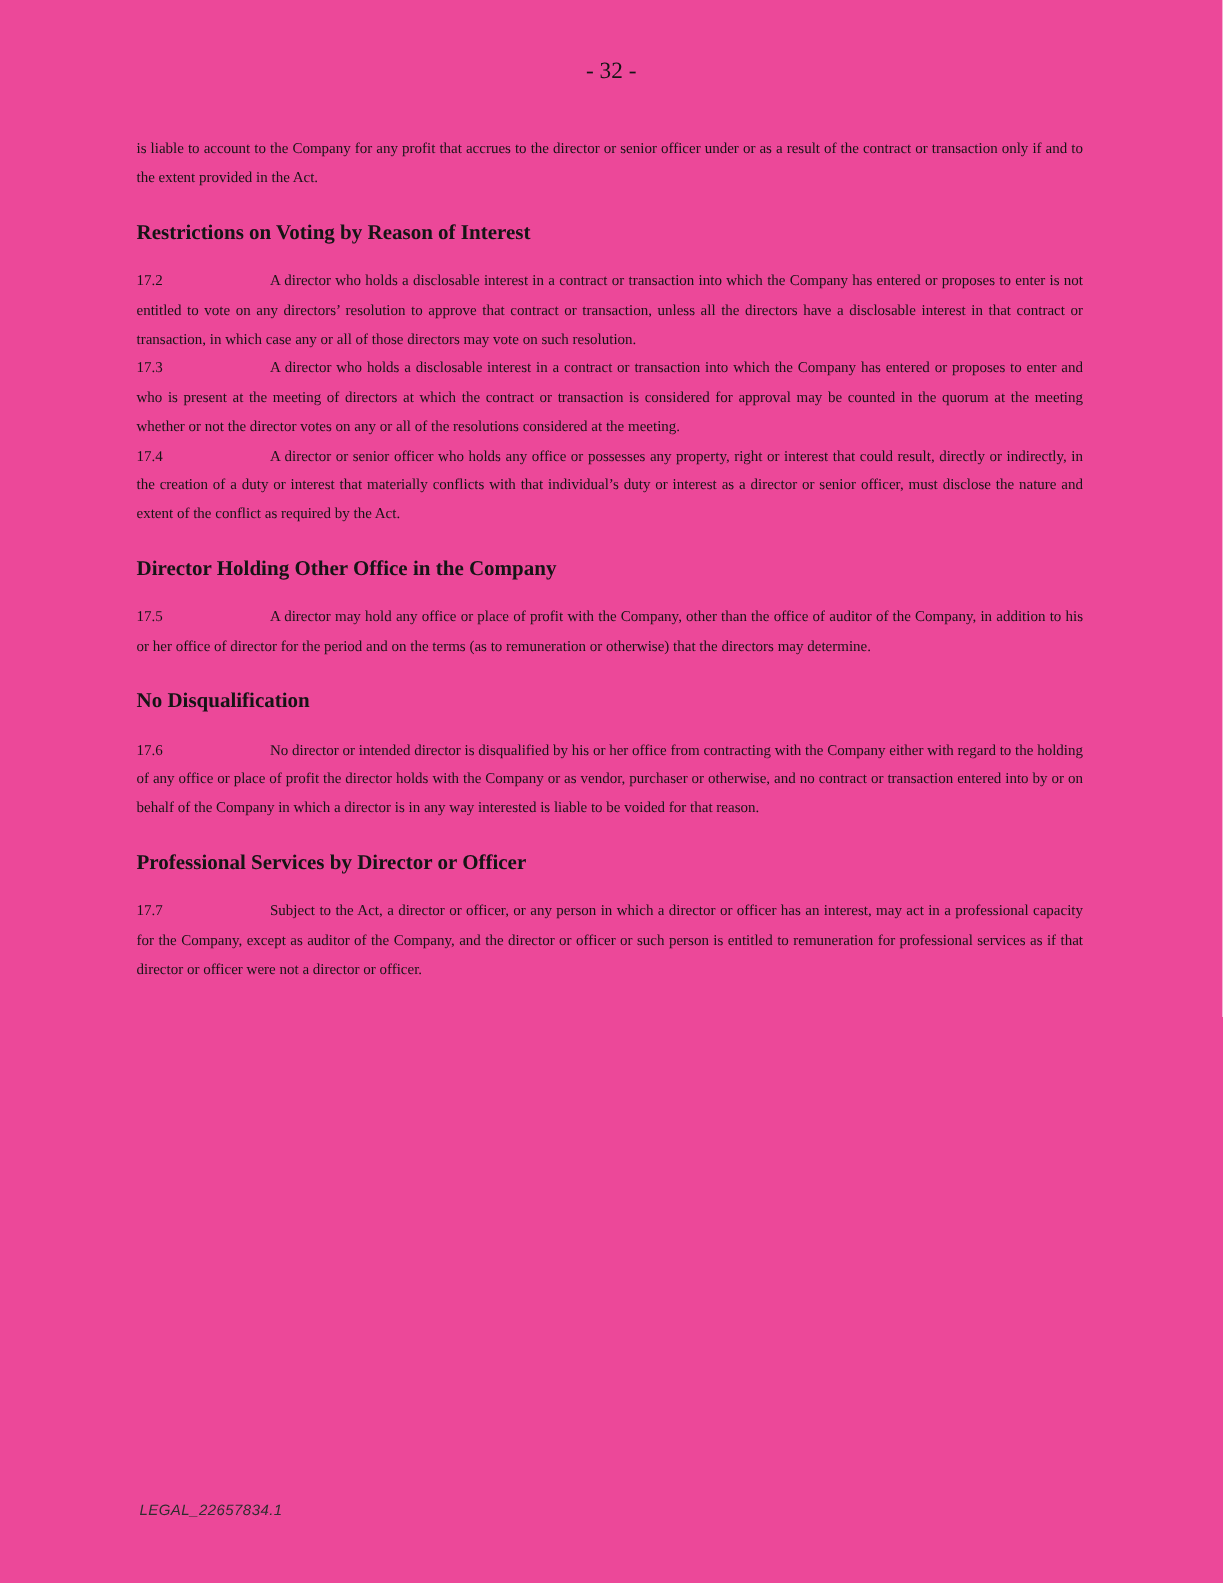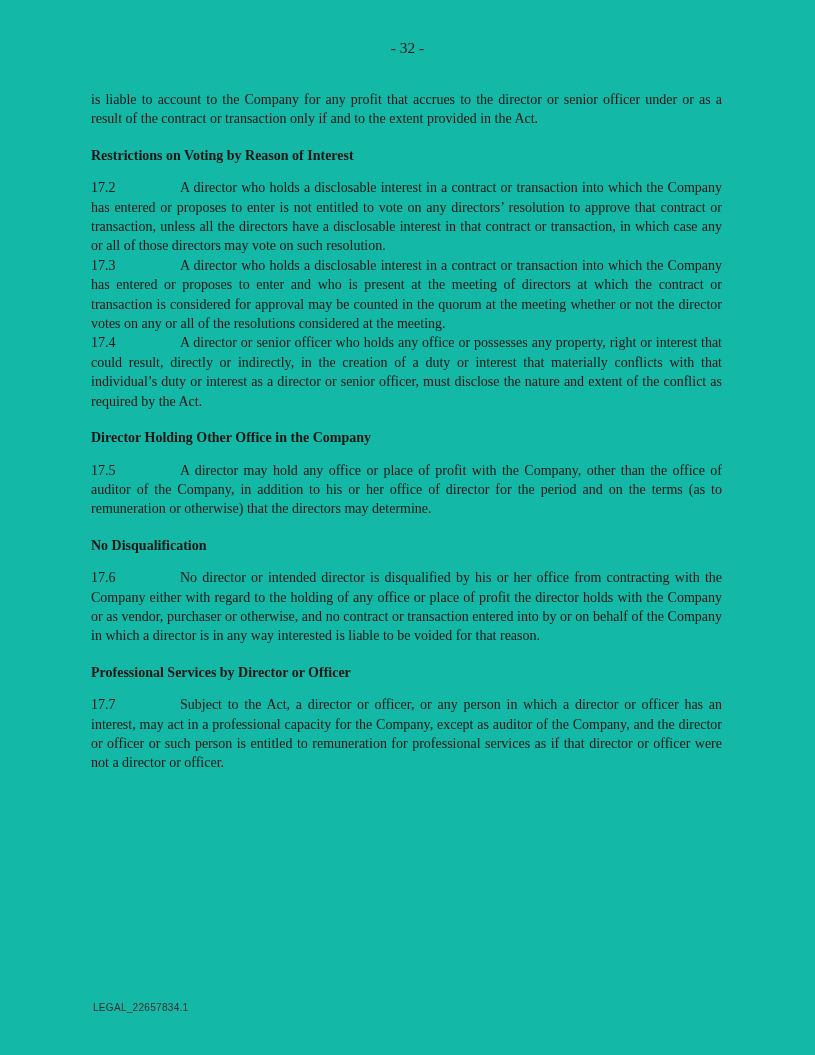--- a/index.html
+++ b/index.html
@@ -4,21 +4,21 @@
 <style>
   html, body {
     margin: 0;
     padding: 0;
     background: #ffffff;
   }
   .page {
     position: relative;
     width: 815px;
     height: 1055px;
-    background: #14b8a6;
+    background: #ec4899;
     font-family: "Liberation Serif", serif;
     color: #151515;
     overflow: hidden;
     box-sizing: border-box;
   }
   .page-number {
     position: absolute;
     top: 38px;
     left: 0;
     right: 0;
@@ -27,21 +27,21 @@
     line-height: 19px;
   }
   .content {
     position: absolute;
     left: 91px;
     top: 90px;
     width: 631px;
   }
   .para {
     margin: 0;
-    font-size: 14px;
+    font-size: 10px;
     line-height: 19.4px;
     text-align: justify;
   }
   .heading {
     margin: 17px 0 13px 0;
     font-size: 14px;
     line-height: 19.4px;
     font-weight: bold;
     text-align: left;
   }
@@ -50,20 +50,21 @@
     width: 89px;
   }
   .footer {
     position: absolute;
     left: 93px;
     top: 1002px;
     font-family: "Liberation Sans", sans-serif;
     font-size: 10px;
     letter-spacing: 0.3px;
     color: #2e2e2e;
+    font-style: italic;
   }
 </style>
 </head>
 <body>
 
 <div class="page">
 
   <div class="page-number">- 32 -</div>
 
   <div class="content">

